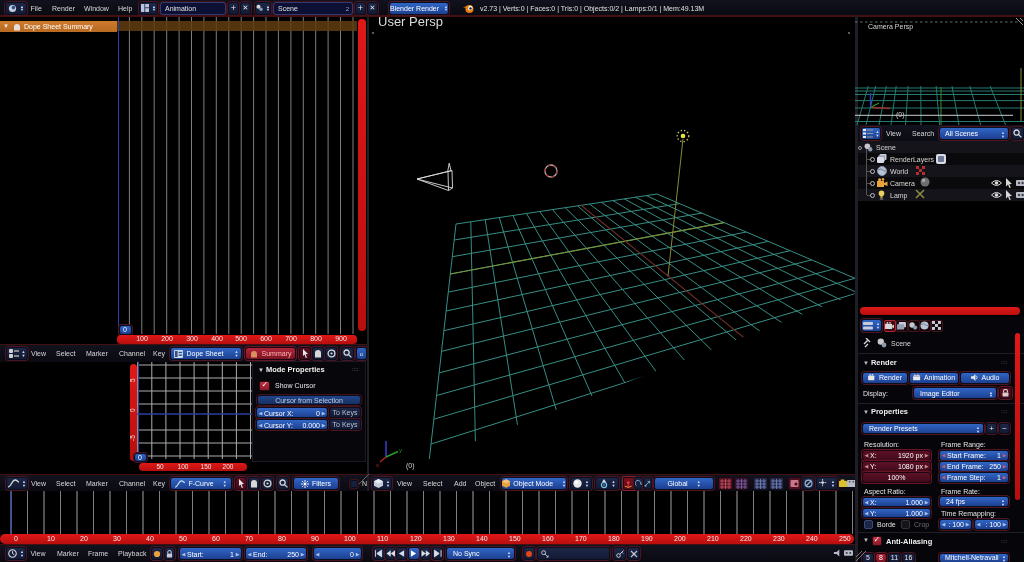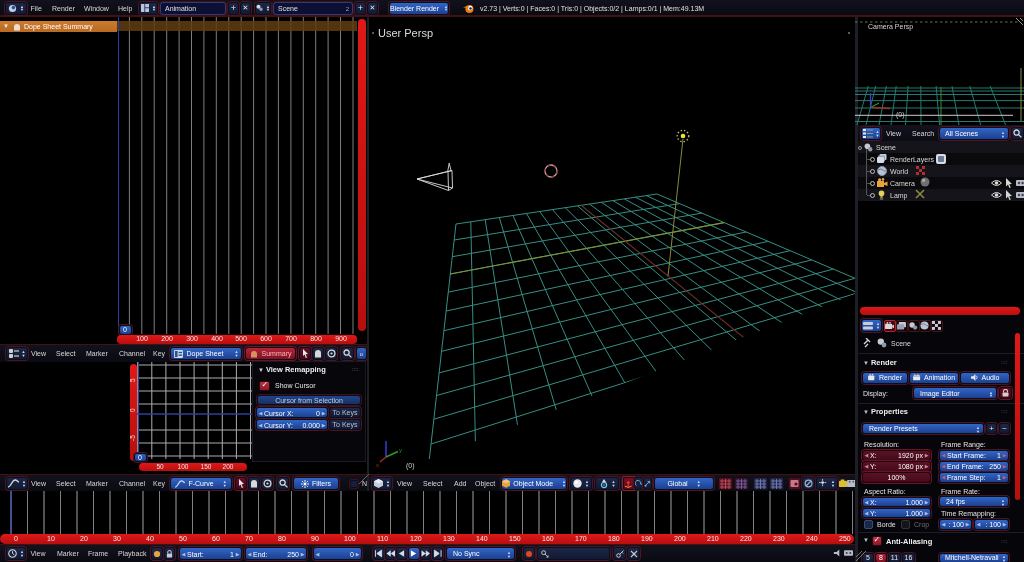--- a/index.html
+++ b/index.html
@@ -206,21 +206,21 @@
 <div class="abs" style="left:128.5px;top:441px;font-size:6.5px;color:#e8e8e8;transform:rotate(-90deg);transform-origin:left top">-5</div>
 <div class="abs blue" style="left:133.5px;top:452.5px;width:13px;height:9.5px;">
     <span style="font-size:7px">0</span>
   </div>
 <div class="abs redbar" style="left:139px;top:463px;width:108px;height:8px"></div>
 <div class="abs" style="left:149px;top:463px;width:22px;text-align:center;font-size:6.5px;color:#e8e8e8">50</div>
 <div class="abs" style="left:172px;top:463px;width:22px;text-align:center;font-size:6.5px;color:#e8e8e8">100</div>
 <div class="abs" style="left:195px;top:463px;width:22px;text-align:center;font-size:6.5px;color:#e8e8e8">150</div>
 <div class="abs" style="left:217px;top:463px;width:22px;text-align:center;font-size:6.5px;color:#e8e8e8">200</div>
 <div class="abs" style="left:252px;top:361px;width:114px;height:101px;background:rgba(7,7,11,.97);border:1px solid #1a1a24"></div>
-<div class="abs" style="left:258px;top:365px;font-size:7px;color:#d8d8d8;white-space:nowrap;"><span style="color:#cccccc;font-size:6px">▼</span>&nbsp;<b style="color:#f0f0f0;font-size:7.5px">View Remapping</b></div>
+<div class="abs" style="left:258px;top:365px;font-size:7px;color:#d8d8d8;white-space:nowrap;"><span style="color:#cccccc;font-size:6px">▼</span>&nbsp;<b style="color:#f0f0f0;font-size:7.5px">Mode Properties</b></div>
 <div class="abs" style="left:352px;top:366px;font-size:6px;color:#888;white-space:nowrap;">::::</div>
 <div class="abs" style="left:259px;top:380.5px;width:10.5px;height:10.5px;background:linear-gradient(#c03040,#8c1828);border-radius:2px;border:1px solid #2a0a10">
     <span style="color:#fff;font-size:8px;position:absolute;left:1.5px;top:-1.5px">✓</span>
   </div>
 <div class="abs" style="left:275px;top:382px;font-size:7px;color:#e8e8e8;white-space:nowrap;">Show Cursor</div>
 <div class="abs" style="left:257px;top:394.5px;width:104px;height:10.5px;background:linear-gradient(#20458c,#16305f);border-radius:3px;border:1px solid #0a0f20;box-shadow:0 0 0 1px #431018">
     <div style="text-align:center;font-size:7px;color:#c2cbde;line-height:9px">Cursor from Selection</div>
   </div>
 <div class="abs blue" style="left:256px;top:407px;width:72px;height:11px">
     <span style="position:absolute;left:7px;top:50%;transform:translateY(-50%);font-size:7px">Cursor X:</span>
@@ -348,21 +348,21 @@
     <circle cx="183.0" cy="154.0" r="6" fill="none" stroke="#b8a8a4" stroke-width="1.3"></circle>
     <circle cx="183.0" cy="154.0" r="6" fill="none" stroke="#a03838" stroke-width="1.6" stroke-dasharray="2.8 3.2"></circle>
     <circle cx="315.0" cy="119.0" r="5.7" fill="none" stroke="#c2c272" stroke-width="1.4" stroke-dasharray="1.3 2.1"></circle>
     <circle cx="315.0" cy="119.0" r="2.3" fill="#e8e23c"></circle>
     <line x1="18.0" y1="440.0" x2="18.0" y2="424.0" stroke="#3c3cd8" stroke-width="1.5"></line>
     <line x1="18.0" y1="440.0" x2="30.0" y2="434.5" stroke="#2a9a2a" stroke-width="1.5"></line>
     <line x1="18.0" y1="440.0" x2="12.0" y2="445.0" stroke="#b02424" stroke-width="1.5"></line>
     <text x="31.0" y="435.0" fill="#2a9a2a" font-size="6">y</text>
     <text x="8.0" y="450.0" fill="#b02424" font-size="6">x</text>
   </svg>
-<div class="abs" style="left:378px;top:27px;font-size:11px;color:#dcdcdc;white-space:nowrap;">User Persp</div>
+<div class="abs" style="left:378px;top:14px;font-size:13px;color:#dcdcdc;white-space:nowrap;">User Persp</div>
 <div class="abs" style="left:406px;top:462px;font-size:7px;color:#cfcfcf;white-space:nowrap;">(0)</div>
 <div class="abs" style="left:372px;top:32px;width:2px;height:2px;background:#777;border-radius:1px"></div>
 <div class="abs" style="left:848px;top:32px;width:2px;height:2px;background:#777;border-radius:1px"></div>
 <div class="abs hdr" style="left:369px;top:475px;width:486px;height:16px"></div>
 <div class="abs" style="left:369px;top:474px;width:486px;height:1px;background:#441112"></div>
 <div class="abs navy" style="left:372px;top:477px;width:20px;height:13px;">
     <svg width="9" height="9" viewBox="0 0 9 9">
       <path d="M4.5 0 L9 2.2 L9 6.8 L4.5 9 L0 6.8 L0 2.2 Z" fill="#c8ccd8"></path>
       <path d="M4.5 0 L9 2.2 L4.5 4.4 L0 2.2 Z" fill="#e8ecf4"></path>
     </svg>

